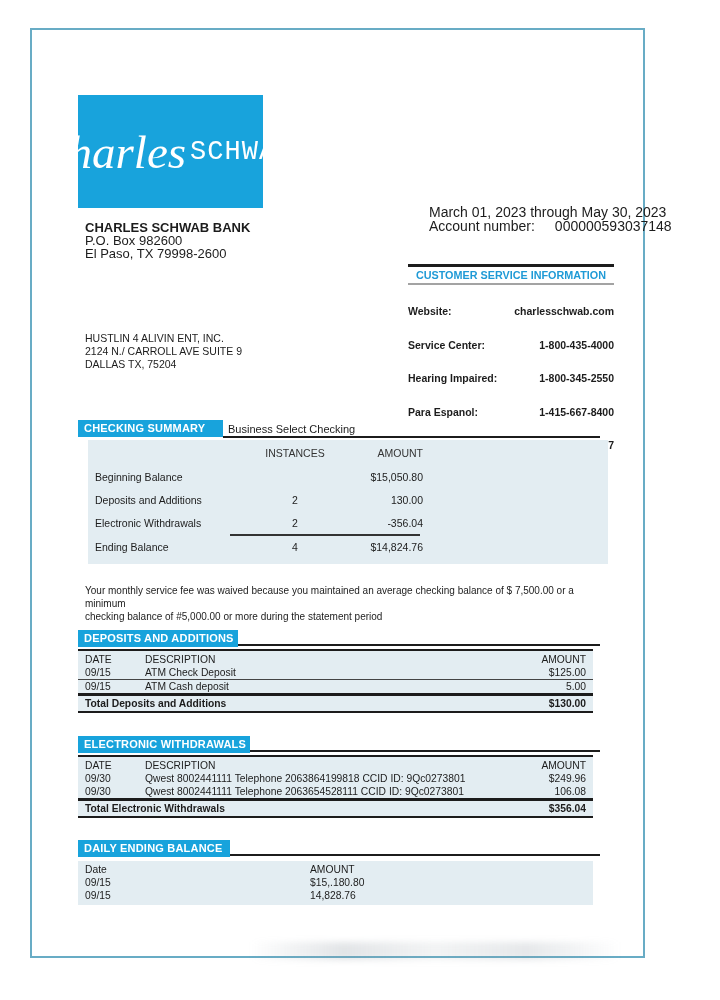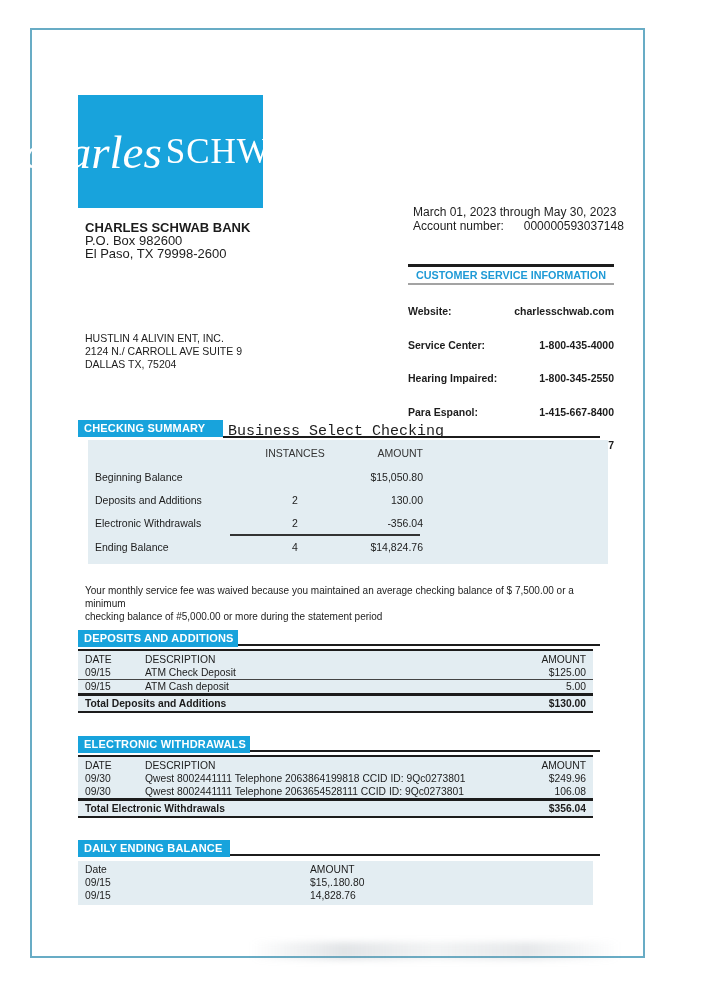--- a/index.html
+++ b/index.html
@@ -13,43 +13,43 @@
   .frame{
     position:absolute;left:30px;top:28px;width:611px;height:926px;
     border:2px solid #68acc5;background:#ffffff;
   }
   
   .logo-box{
     left:78px;top:95px;width:185px;height:113px;background:#18a3dc;
     display:flex;align-items:center;justify-content:center;color:#ffffff;
   }
   .logo-charles{font-family:"Liberation Serif",serif;font-style:italic;font-size:47px;font-weight:500;}
-  .logo-schwab{font-family:Liberation Serif, serif;font-size:35px;letter-spacing:1px;margin-left:4px;}
+  .logo-schwab{font-family:Liberation Mono, monospace;font-size:27px;letter-spacing:1px;margin-left:4px;}
   
   .bank-address{left:85px;top:221px;font-size:13px;line-height:13px;}
   .bank-address .bold{font-weight:bold;}
   .recipient{left:85px;top:332px;font-size:10.5px;line-height:13px;}
-  .period-block{left:413px;top:206px;font-size:12px;line-height:13.5px;}
+  .period-block{left:429px;top:206px;font-size:14px;line-height:13.5px;}
   .acct-row{display:flex;}
   .acct-row .num{margin-left:20px;}
   
   .cs-box{left:408px;top:264px;width:206px;font-size:10.5px;}
   .cs-box .cs-title{
     border-top:3px solid #1c1c1c;border-bottom:2px solid #a3a3a3;
     color:#1f9ad6;font-weight:bold;text-align:center;padding:2px 0;font-size:10.8px;
   }
   .cs-row{display:flex;justify-content:space-between;font-weight:bold;line-height:14.5px;padding-top:19px;}
   
   .bar{
     background:#18a3dc;color:#ffffff;font-weight:bold;font-size:11px;
     padding:2px 6px 3px 6px;letter-spacing:0.2px;white-space:nowrap;
   }
   .bar-line{background:#1c1c1c;height:2px;}
   
-  .subtitle{left:228px;top:423px;font-size:15px;font-family:Liberation Mono, monospace;}
+  .subtitle{left:228px;top:423px;font-size:11px;}
   .panel{background:#e3edf2;}
   .sum-row{
     position:absolute;left:7px;width:390px;
     display:grid;grid-template-columns:150px 100px 78px;font-size:10.5px;
   }
   .sum-row .c-inst{text-align:center;}
   .sum-row .c-amt{text-align:right;}
   .sum-head{color:#333;}
   .sum-sep{position:absolute;left:142px;top:94px;width:190px;height:2px;background:#333;}
   

